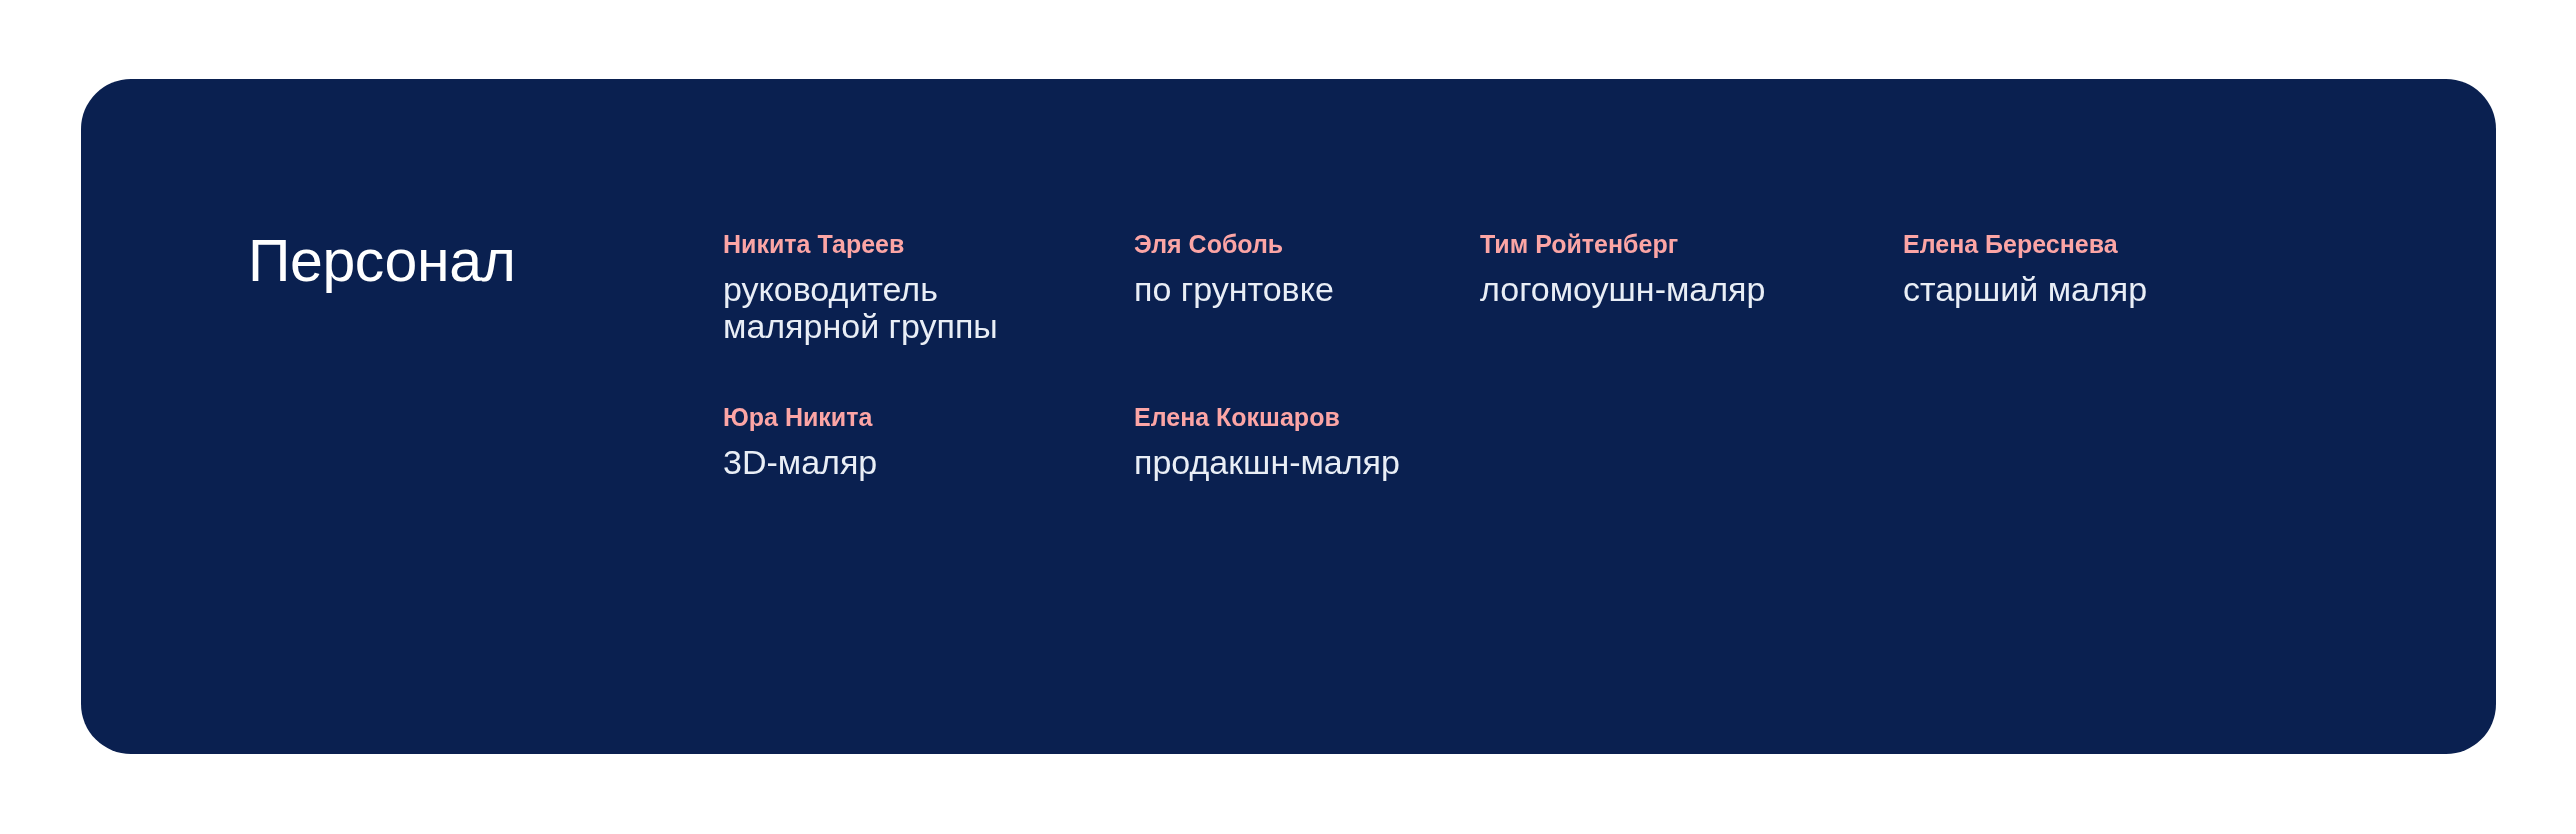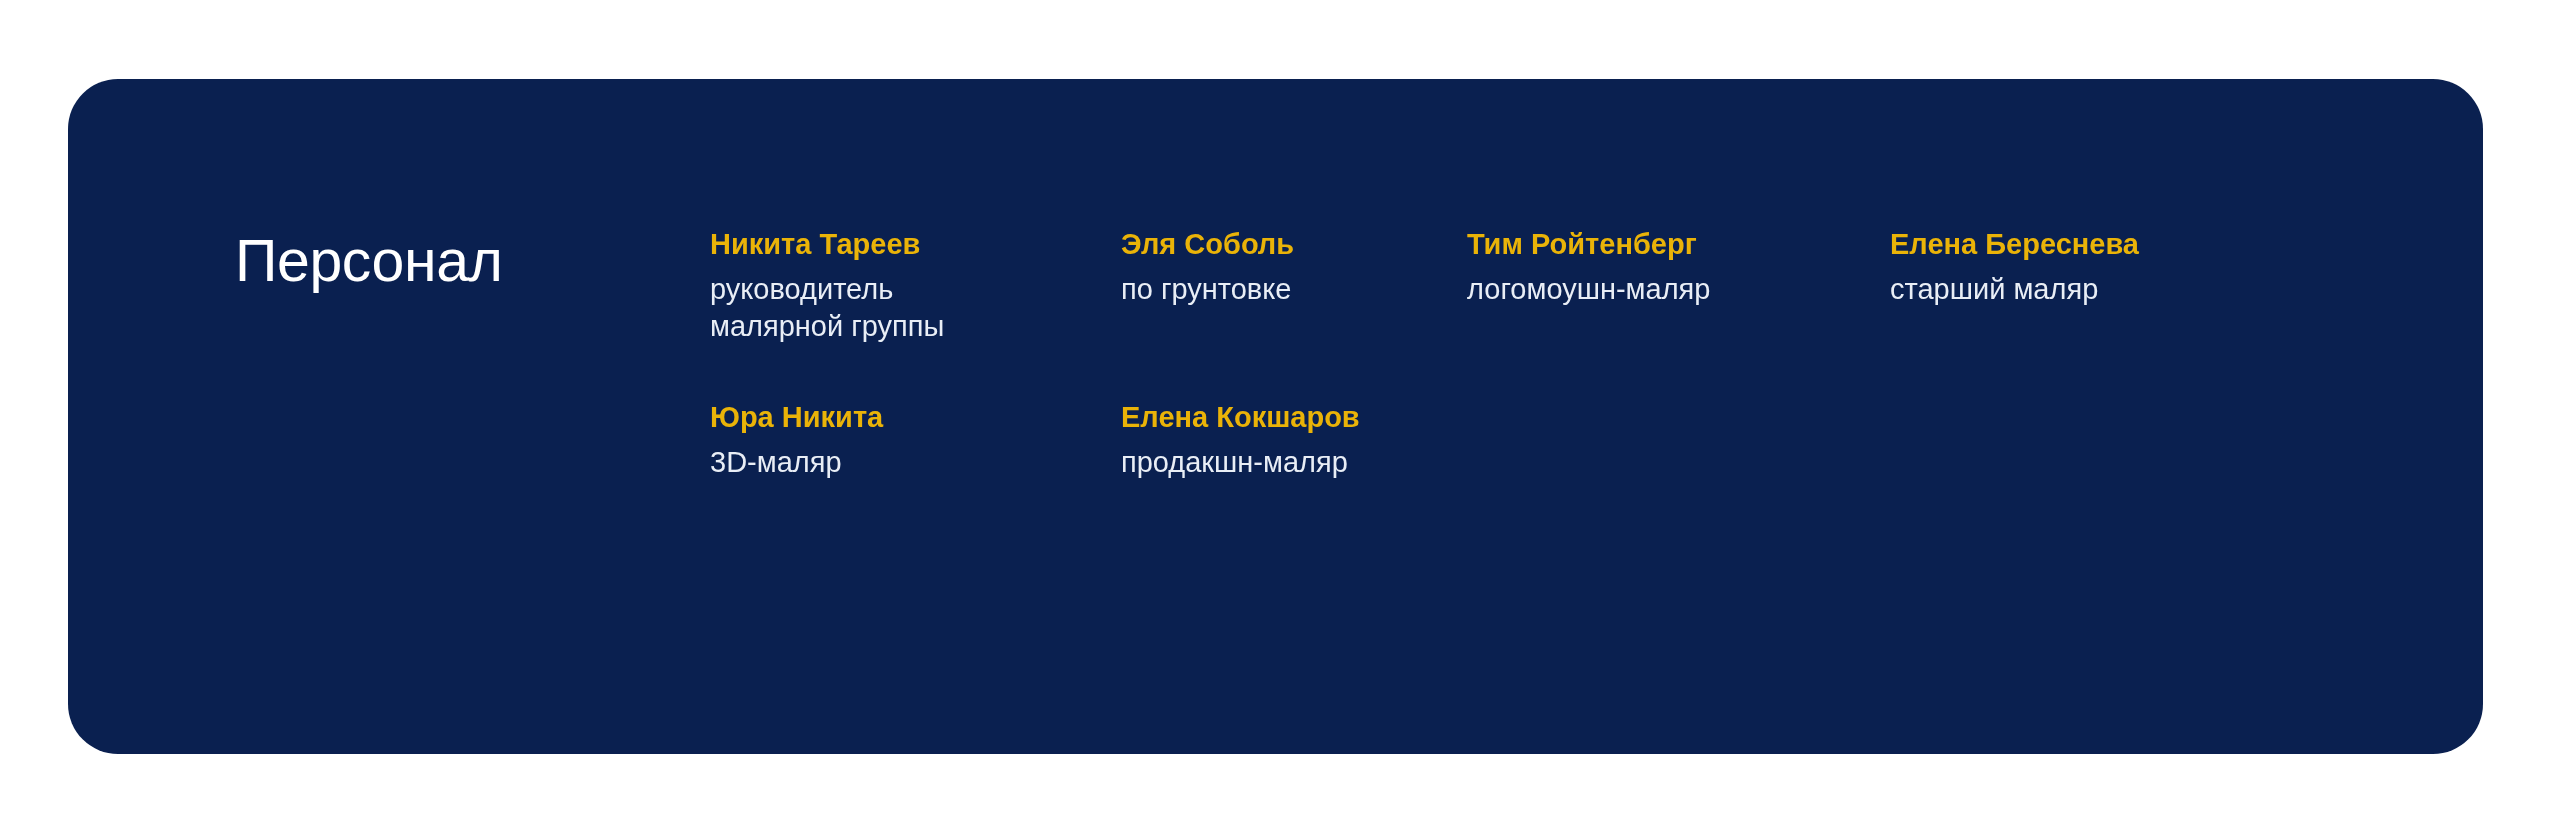--- a/index.html
+++ b/index.html
@@ -16,21 +16,21 @@
 
   .stage {
     position: relative;
     width: 2576px;
     height: 835px;
   }
 
   
   .staff-card {
     position: absolute;
-    left: 68px;
+    left: 81px;
     top: 79px;
     width: 2415px;
     height: 675px;
     background: #0a2050;
     border-radius: 50px;
     box-sizing: border-box;
   }
 
   
   .section-title {
@@ -60,30 +60,30 @@
 
   .person {
     min-height: 100px;
   }
 
   .person-empty {
     min-height: 0;
   }
 
   .person-name {
-    font-size: 29px;
+    font-size: 25px;
     line-height: 36px;
     font-weight: 700;
-    color: #eab308;
+    color: #fca5a5;
     margin-bottom: 9px;
     white-space: nowrap;
   }
 
   .person-role {
-    font-size: 29px;
+    font-size: 34px;
     line-height: 37px;
     font-weight: 400;
     color: #e9eef6;
   }
 
   .person-role .role-line {
     display: block;
     white-space: nowrap;
   }
 </style>

